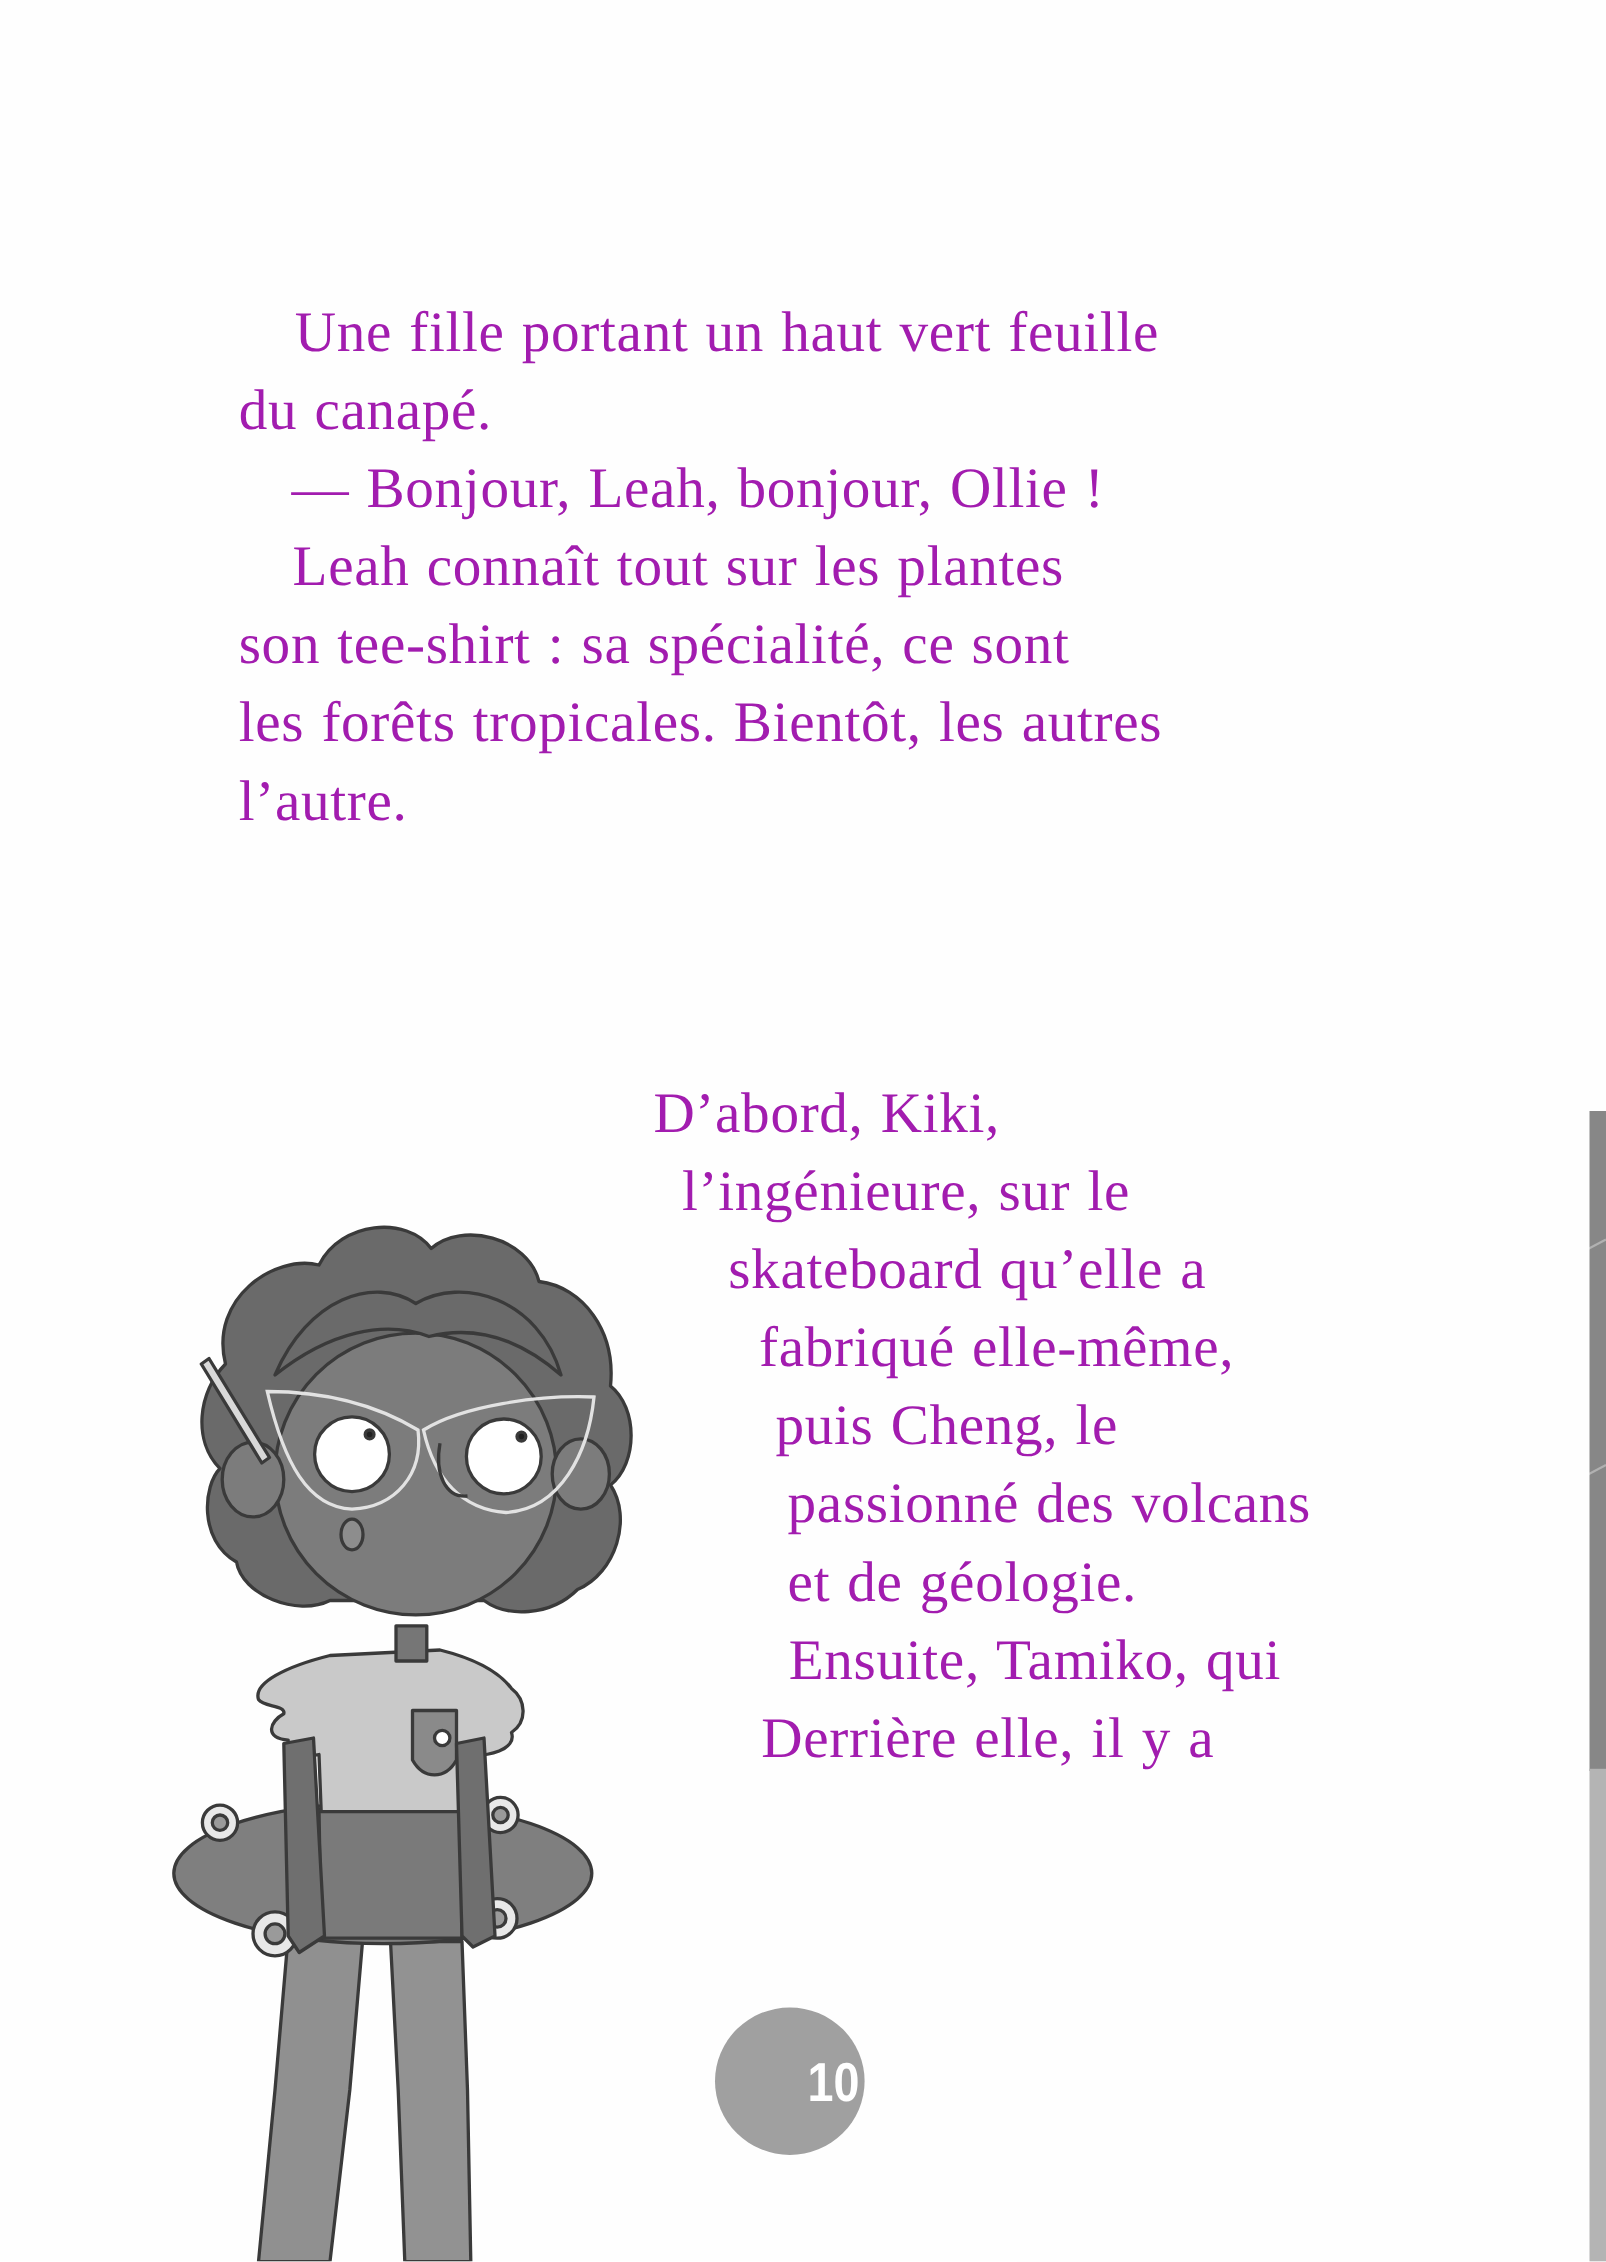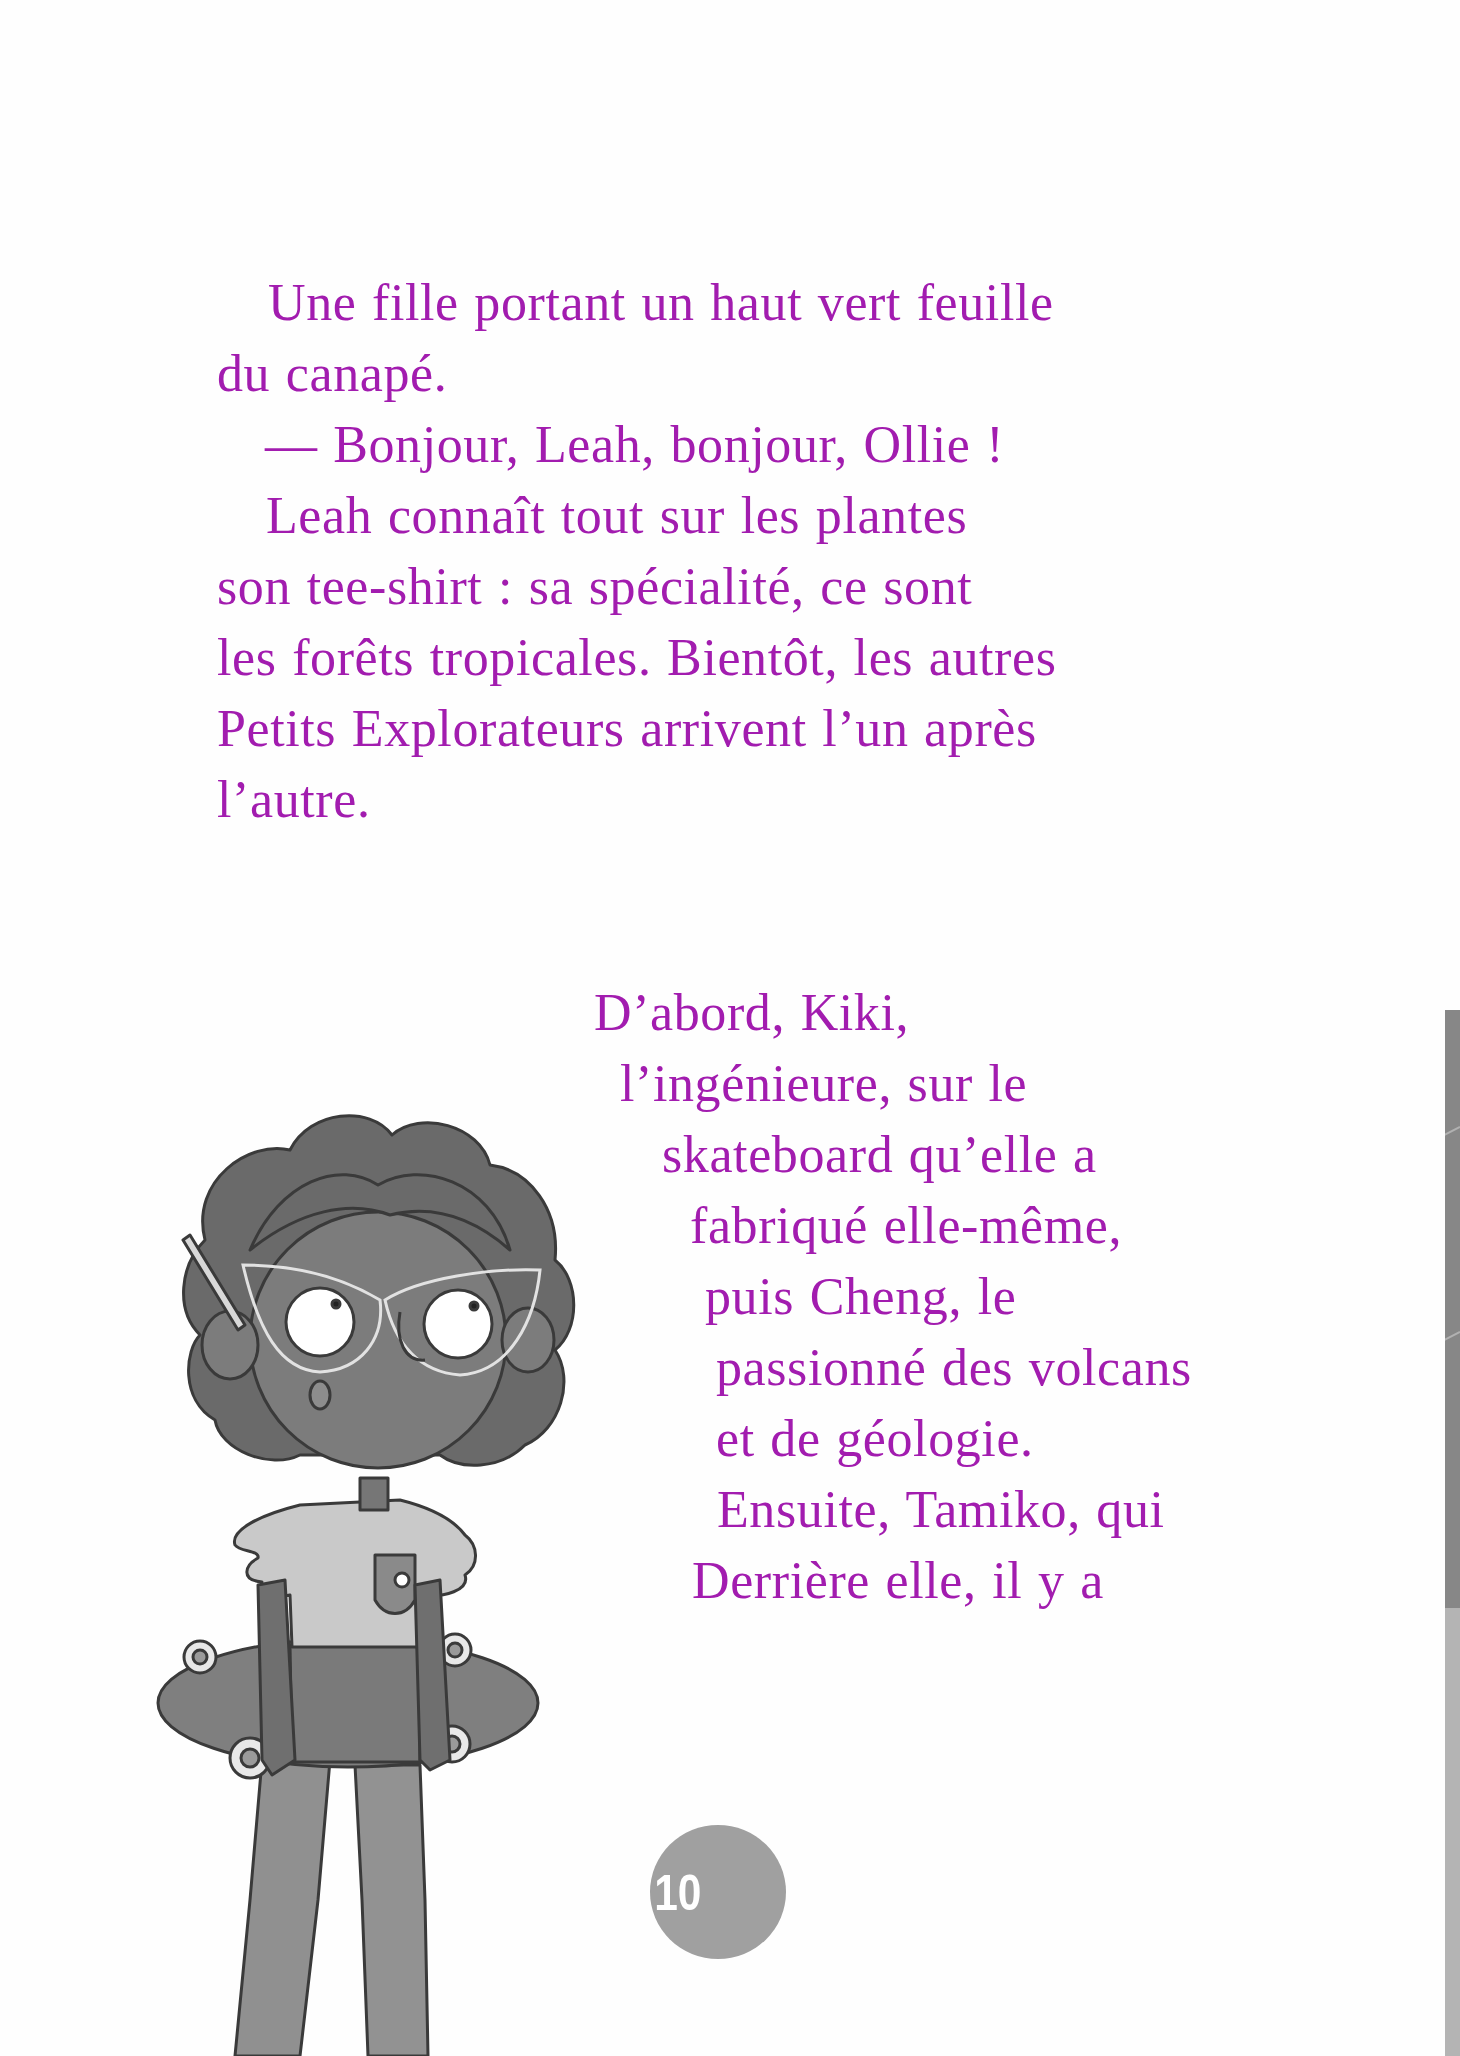--- a/index.html
+++ b/index.html
@@ -16,41 +16,40 @@
   }
   .line { white-space: nowrap; height: 71px; }
   .top-text { left: 0; top: 267px; width: 1300px; }
   .side-text { left: 0; top: 977px; width: 1400px; }
   .edge-bar-dark { position: absolute; left: 1445px; top: 1010px; width: 15px; height: 600px; background: #878787; }
   .edge-bar-light { position: absolute; left: 1445px; top: 1608px; width: 15px; height: 448px; background: #b4b4b4; }
   .edge-streak { position: absolute; height: 2px; background: rgba(255,255,255,0.35); transform: rotate(-28deg); }
   .page-number {
     position: absolute; left: 650px; top: 1825px; width: 136px; height: 134px;
     border-radius: 50%; background: #a0a0a0;
-    display: flex; align-items: center; justify-content: flex-start;
+    display: flex; align-items: center; justify-content: flex-end;
   }
   .page-number span {
     font-family: "Liberation Sans", sans-serif; font-weight: bold; font-size: 50px;
     color: #ffffff; transform: scaleX(0.85); display: inline-block; margin-top: 2px;
   }
   .illustration { position: absolute; left: 140px; top: 1060px; width: 460px; height: 996px; }
 </style>
 </head>
 <body>
 
 <div class="page">
 
   <div class="text-block top-text">
     <div class="line"><span style="margin-left:268px">Une fille portant un haut vert feuille</span></div>
     <div class="line"><span style="margin-left:217px">du canapé.</span></div>
     <div class="line"><span style="margin-left:265px">—  Bonjour, Leah, bonjour, Ollie !</span></div>
     <div class="line"><span style="margin-left:266px">Leah connaît tout sur les plantes</span></div>
     <div class="line"><span style="margin-left:217px">son tee-shirt : sa spécialité, ce sont</span></div>
     <div class="line"><span style="margin-left:217px">les forêts tropicales. Bientôt, les autres</span></div>
-    <div class="line"><span style="margin-left:217px">Petits Explorateurs arrivent l’un après</span></div>
     <div class="line"><span style="margin-left:217px">l’autre.</span></div>
   </div>
 
   <div class="text-block side-text">
     <div class="line"><span style="margin-left:594px">D’abord, Kiki,</span></div>
     <div class="line"><span style="margin-left:620px">l’ingénieure, sur le</span></div>
     <div class="line"><span style="margin-left:662px">skateboard qu’elle a</span></div>
     <div class="line"><span style="margin-left:690px">fabriqué elle-même,</span></div>
     <div class="line"><span style="margin-left:705px">puis Cheng, le</span></div>
     <div class="line"><span style="margin-left:716px">passionné des volcans</span></div>

